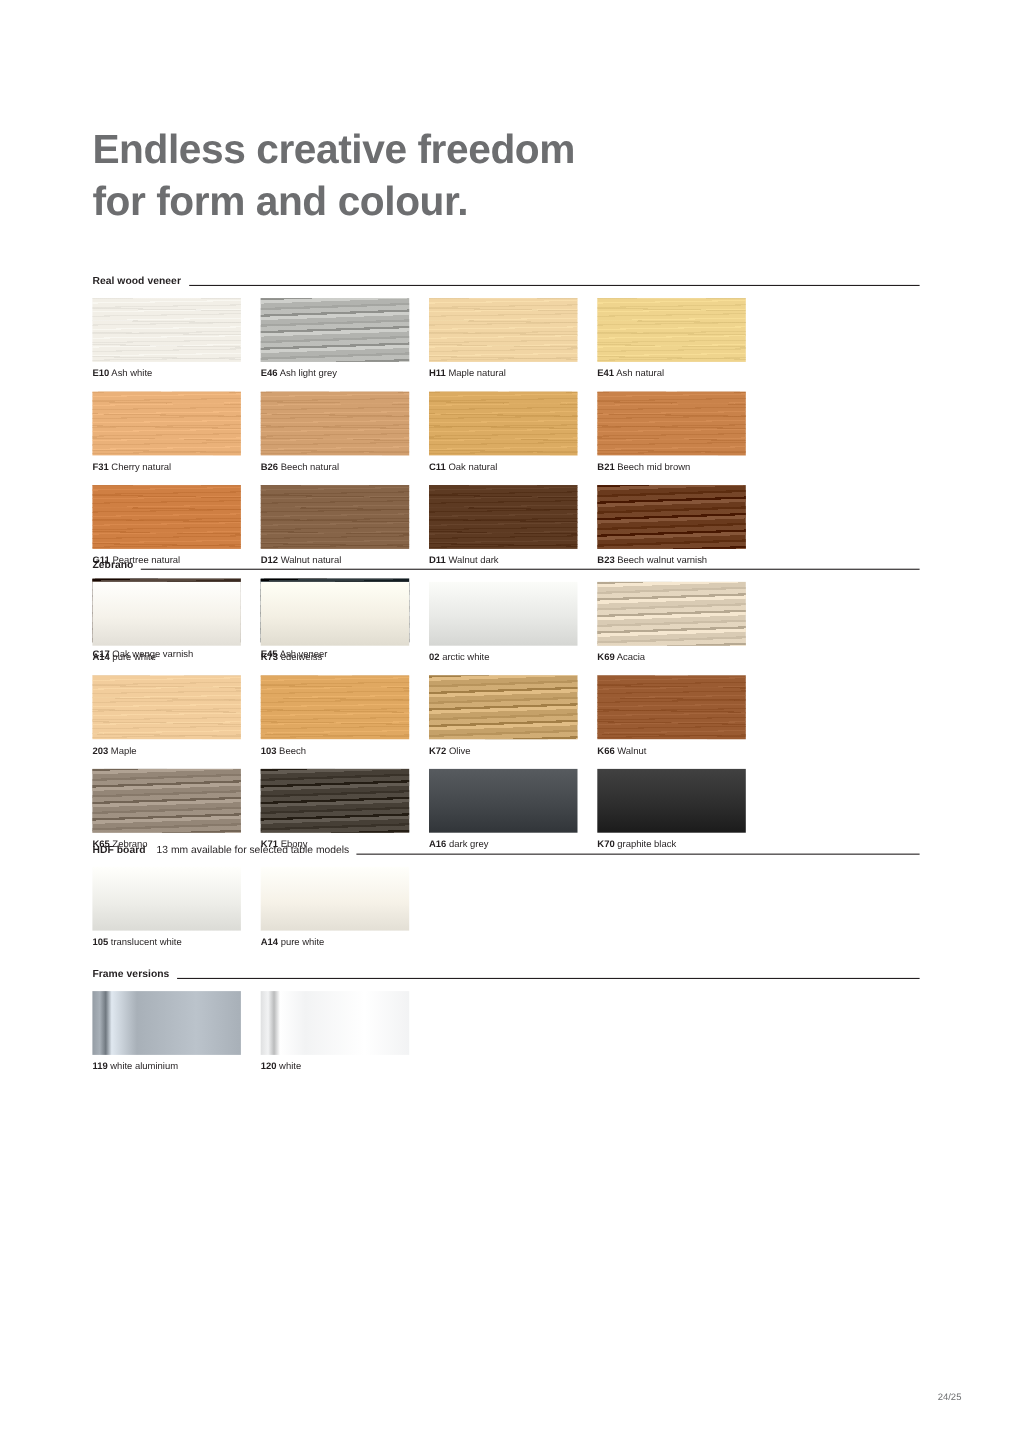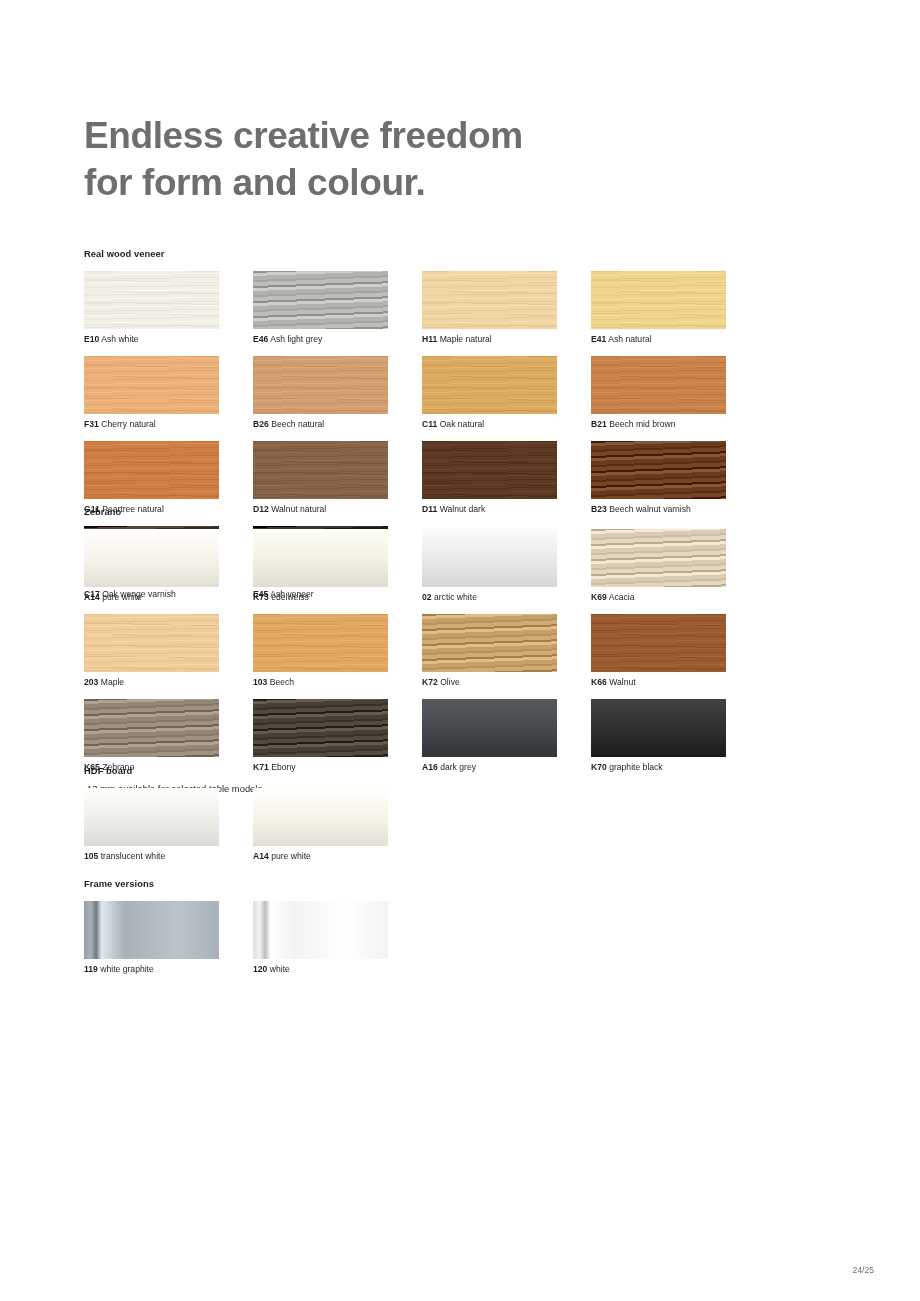--- a/index.html
+++ b/index.html
@@ -14,36 +14,36 @@
   .title{
     position:absolute;left:84px;top:112px;width:700px;
     font-size:37px;font-weight:bold;line-height:47px;
     color:#6d6e70;letter-spacing:-0.4px;
   }
   .title .l{display:block;}
 
   
   .section{position:absolute;left:84px;width:752px;}
   .sec-head{
-    display:flex;align-items:flex-start;gap:7px;
-    height:12px;margin-bottom:11px;flex-direction:column;
+    display:flex;align-items:flex-end;gap:7px;
+    height:12px;margin-bottom:11px;
   }
   .sec-title{
     font-size:9.4px;font-weight:bold;color:#231f20;
     white-space:nowrap;letter-spacing:0.05px;
   }
   .sec-sub{
     font-size:9.4px;font-weight:normal;color:#231f20;
     white-space:nowrap;margin-left:3px;
   }
   .sec-rule{flex:1;height:1px;background:#231f20;margin-top:1px;}
 
   
   .grid{display:flex;flex-wrap:wrap;}
-  .cell{width:153px;margin-right:16px;margin-bottom:11px;}
+  .cell{width:153px;margin-right:0px;margin-bottom:11px;}
   .swatch{
     width:135px;height:58px;display:block;
     border:0;overflow:hidden;position:relative;
     background-repeat:no-repeat;background-size:100% 100%;
   }
   .cap{
     font-size:8.6px;line-height:11px;margin-top:5px;color:#231f20;
     white-space:nowrap;
   }
   .cap b{font-weight:bold;}
@@ -204,21 +204,21 @@
         </div>
       </div>
       <div class="section" style="top: 878px;">
         <div class="sec-head">
           <span class="sec-title">Frame versions</span>
           <span class="sec-rule"></span>
         </div>
         <div class="grid">
           <div class="cell">
             <div class="swatch" style="background: linear-gradient(90deg, rgb(149, 157, 165) 0%, rgb(168, 176, 184) 5%, rgb(112, 120, 128) 9%, rgb(224, 232, 240) 13%, rgb(168, 176, 184) 30%, rgb(187, 195, 203) 70%, rgb(168, 176, 184) 100%);"></div>
-            <div class="cap"><b>119</b> <span>white graphite</span></div>
+            <div class="cap"><b>119</b> <span>white aluminium</span></div>
           </div>
           <div class="cell">
             <div class="swatch" style="background: linear-gradient(90deg, rgb(223, 224, 225) 0%, rgb(242, 243, 244) 5%, rgb(186, 187, 188) 9%, rgb(255, 255, 255) 13%, rgb(242, 243, 244) 30%, rgb(255, 255, 255) 70%, rgb(242, 243, 244) 100%);"></div>
             <div class="cap"><b>120</b> <span>white</span></div>
           </div>
         </div>
       </div>
     </div>
 
   <div class="pageno">24/25</div>

